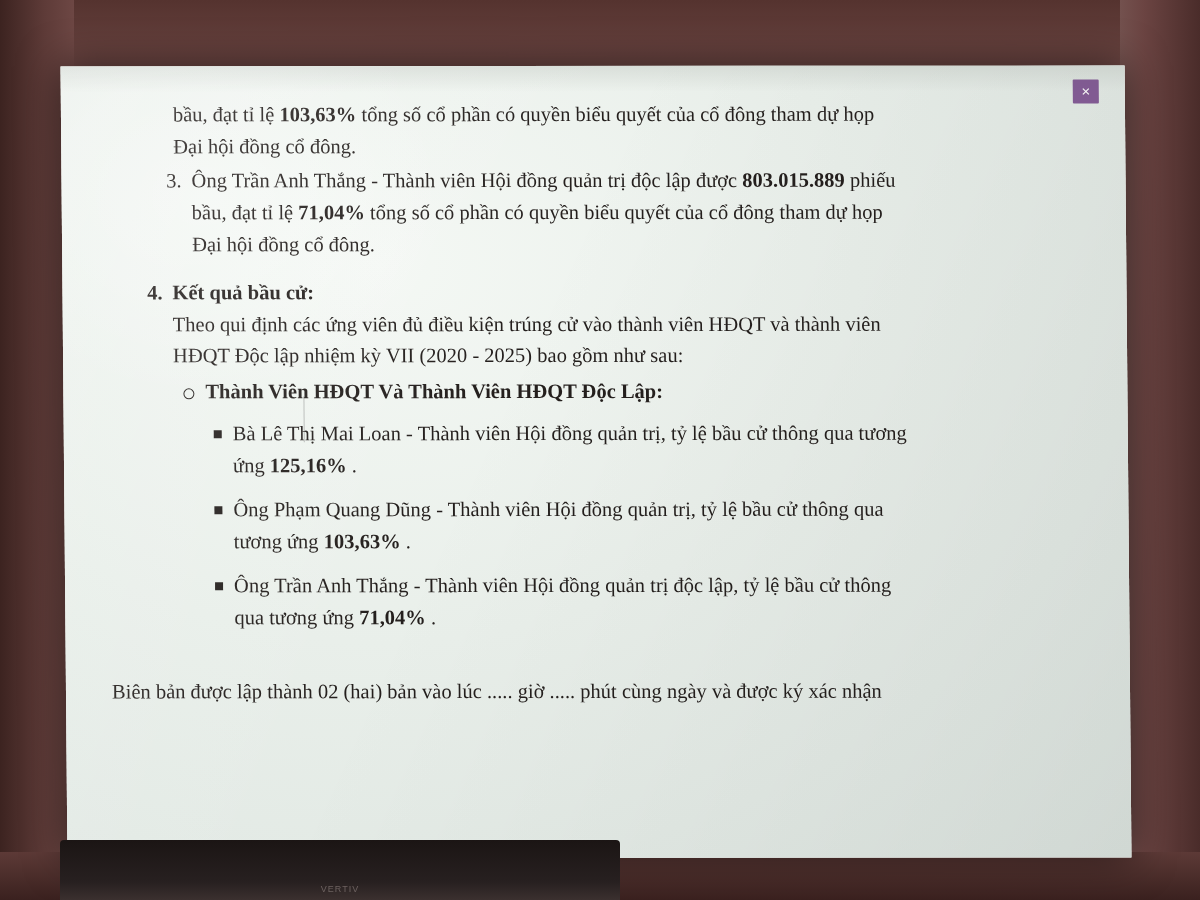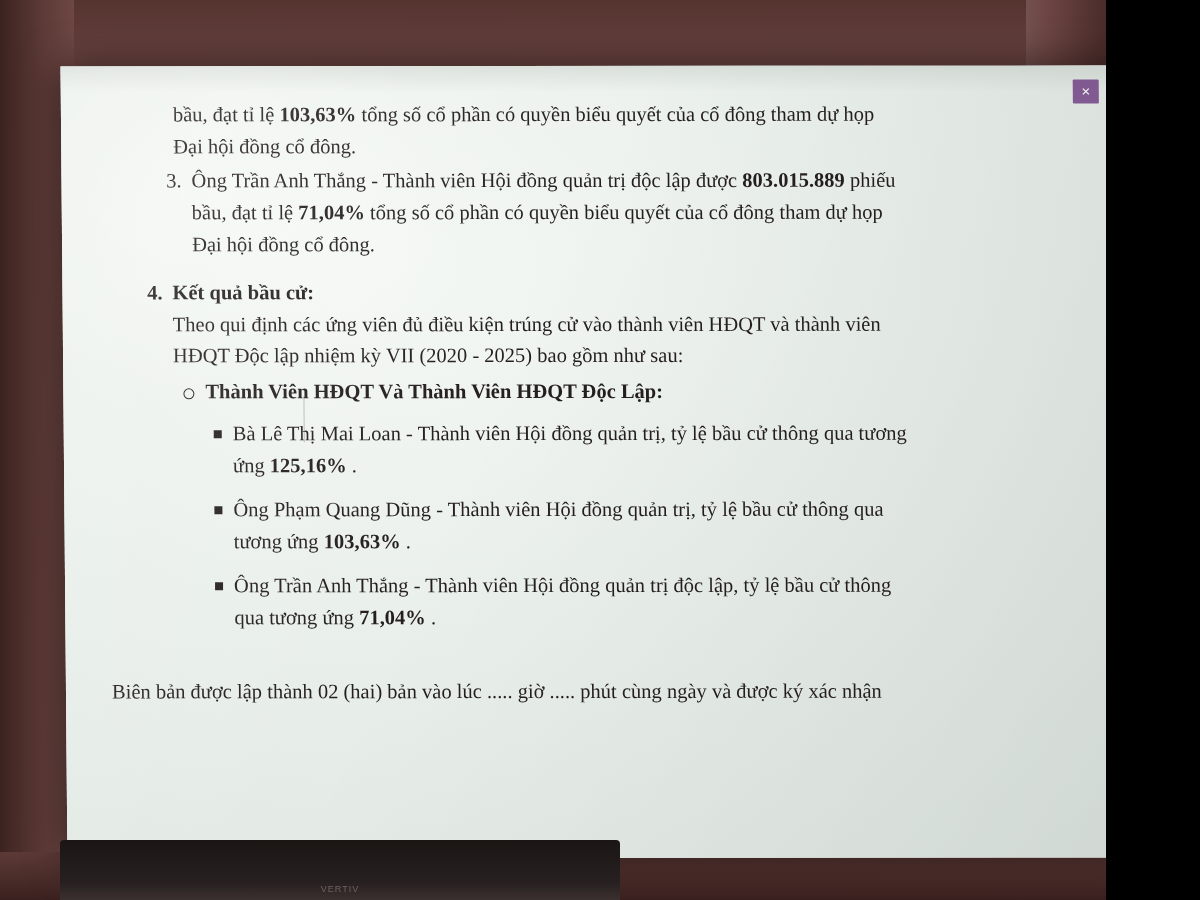--- a/index.html
+++ b/index.html
@@ -10,21 +10,21 @@
   body {
     width: 1200px;
     height: 900px;
     overflow: hidden;
     font-family: "Liberation Serif", serif;
   }
 
   
   .scene {
     position: relative;
-    width: 1106px;
+    width: 1200px;
     height: 900px;
     background: #6a4442;
     overflow: hidden;
   }
   .wall-left {
     position: absolute;
     left: 0; top: 0;
     width: 74px; height: 900px;
     background: linear-gradient(to right, #3c2320 0%, #5e3b38 60%, #6d4744 100%);
   }

